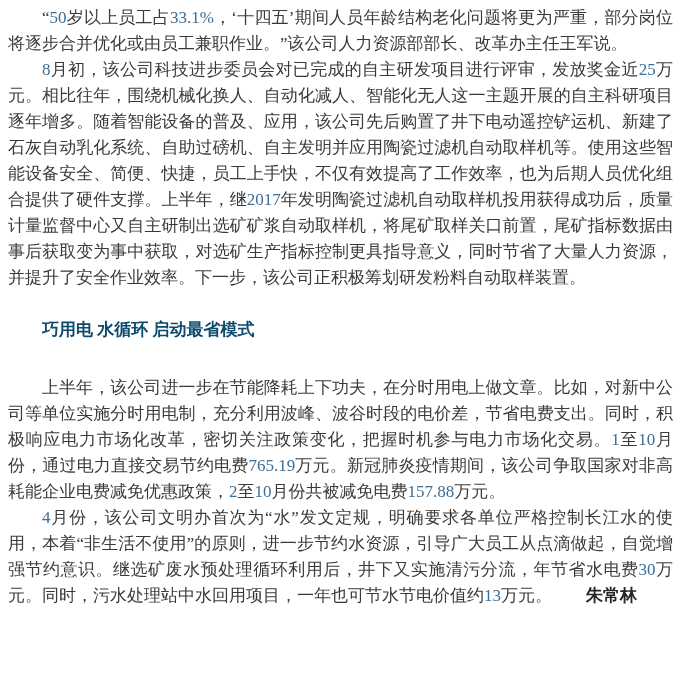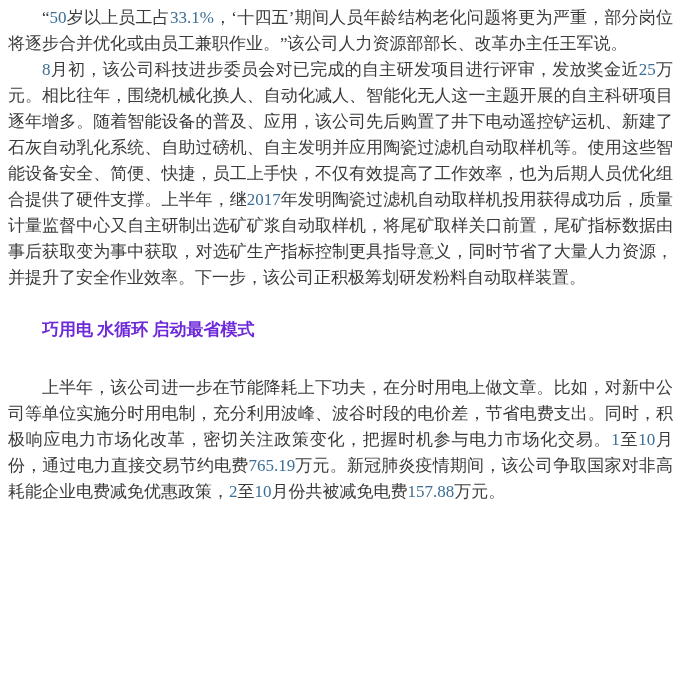--- a/index.html
+++ b/index.html
@@ -25,21 +25,21 @@
   }
   .para {
     margin: 0;
     text-indent: 2em;
   }
   .heading {
     margin: 26px 0 32px 0;
     text-indent: 2em;
     font-size: 17px;
     font-weight: bold;
-    color: #6d28d9;
+    color: #0c4a6e;
   }
   .num {
     color: #3c6e96;
   }
   .author {
     font-weight: bold;
     color: #262626;
   }
   .author-gap {
     white-space: pre;
@@ -51,14 +51,17 @@
 <div class="doc">
 
   <p class="para">“<span class="num">50</span>岁以上员工占<span class="num">33.1%</span>，‘十四五’期间人员年龄结构老化问题将更为严重，部分岗位将逐步合并优化或由员工兼职作业。”该公司人力资源部部长、改革办主任王军说。</p>
 
   <p class="para"><span class="num">8</span>月初，该公司科技进步委员会对已完成的自主研发项目进行评审，发放奖金近<span class="num">25</span>万元。相比往年，围绕机械化换人、自动化减人、智能化无人这一主题开展的自主科研项目逐年增多。随着智能设备的普及、应用，该公司先后购置了井下电动遥控铲运机、新建了石灰自动乳化系统、自助过磅机、自主发明并应用陶瓷过滤机自动取样机等。使用这些智能设备安全、简便、快捷，员工上手快，不仅有效提高了工作效率，也为后期人员优化组合提供了硬件支撑。上半年，继<span class="num">2017</span>年发明陶瓷过滤机自动取样机投用获得成功后，质量计量监督中心又自主研制出选矿矿浆自动取样机，将尾矿取样关口前置，尾矿指标数据由事后获取变为事中获取，对选矿生产指标控制更具指导意义，同时节省了大量人力资源，并提升了安全作业效率。下一步，该公司正积极筹划研发粉料自动取样装置。</p>
 
   <h2 class="heading">巧用电 水循环 启动最省模式</h2>
 
   <p class="para">上半年，该公司进一步在节能降耗上下功夫，在分时用电上做文章。比如，对新中公司等单位实施分时用电制，充分利用波峰、波谷时段的电价差，节省电费支出。同时，积极响应电力市场化改革，密切关注政策变化，把握时机参与电力市场化交易。<span class="num">1</span>至<span class="num">10</span>月份，通过电力直接交易节约电费<span class="num">765.19</span>万元。新冠肺炎疫情期间，该公司争取国家对非高耗能企业电费减免优惠政策，<span class="num">2</span>至<span class="num">10</span>月份共被减免电费<span class="num">157.88</span>万元。</p>
 
+  <p class="para">
+    <span><span class="num">4</span>月份，该公司文明办首次为“水”发文定规，明确要求各单位严格控制长江水的使用，本着“非生活不使用”的原则，进一步节约水资源，引导广大员工从点滴做起，自觉增强节约意识。继选矿废水预处理循环利用后，井下又实施清污分流，年节省水电费<span class="num">30</span>万元。同时，污水处理站中水回用项目，一年也可节水节电价值约<span class="num">13</span>万元。</span><span class="author-gap">　　</span><b class="author">朱常林</b>
+  </p>
 
 </div>
 
 </body></html>

